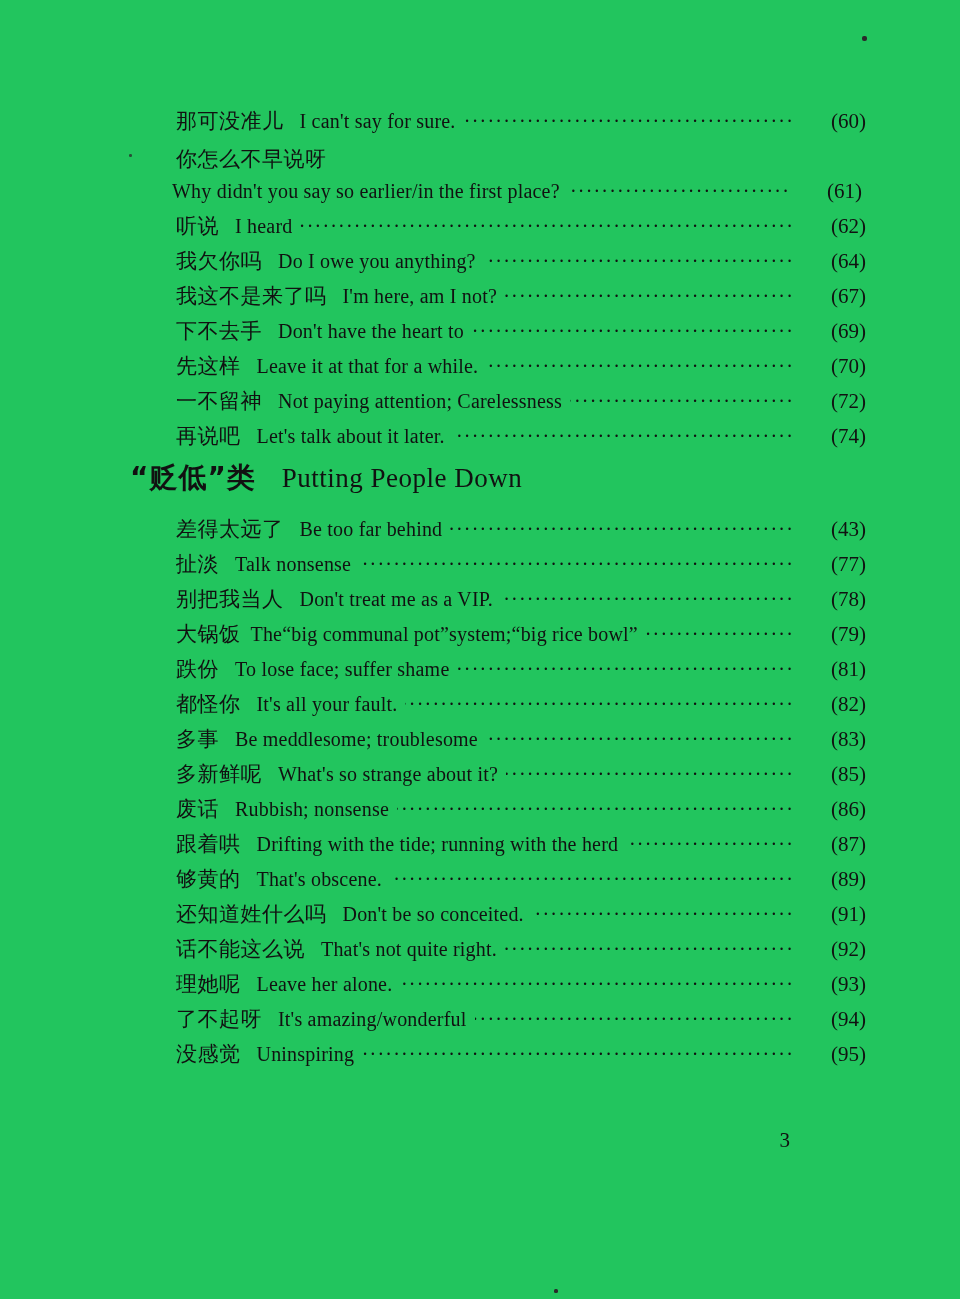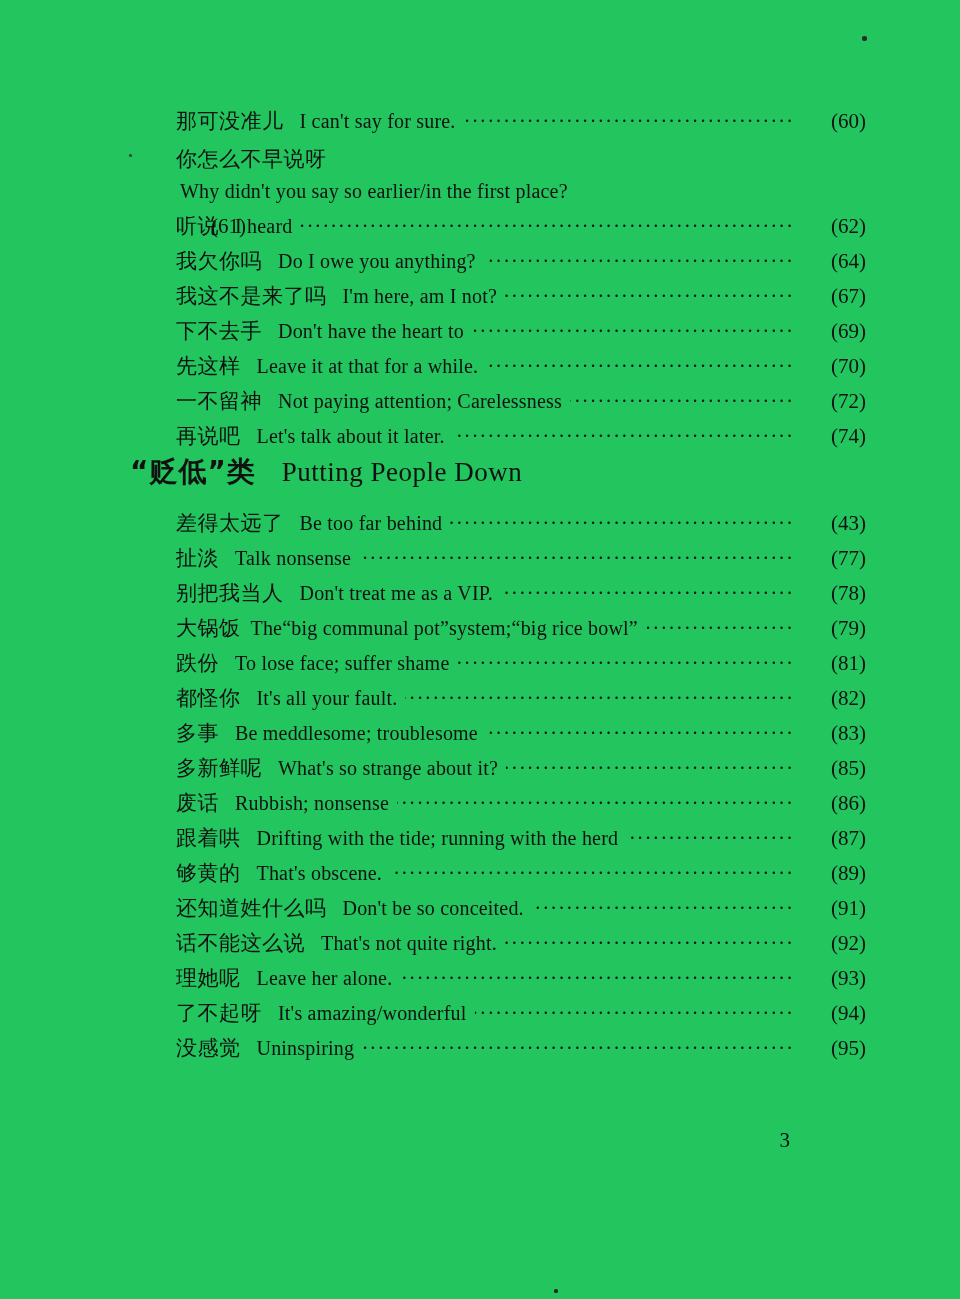--- a/index.html
+++ b/index.html
@@ -94,31 +94,30 @@
   
   .contline {
     display: flex;
     align-items: baseline;
     width: 100%;
     height: 35px;
     line-height: 35px;
     font-size: 20px;
     padding-left: 42px;
     white-space: nowrap;
-    flex-direction: column;
   }
   .contline .en { font-size: 20px; }
 
   
   .section-head {
     display: flex;
     align-items: baseline;
     height: 48px;
     line-height: 48px;
-    margin-top: 2px;
+    margin-top: 8px;
     margin-bottom: 2px;
     padding-left: 0px;
   }
   .section-head .sh-cn {
     font-family: "DejaVu Sans", "Liberation Sans", sans-serif;
     font-weight: bold;
     font-size: 28px;
     letter-spacing: 1px;
   }
   .section-head .sh-en {

